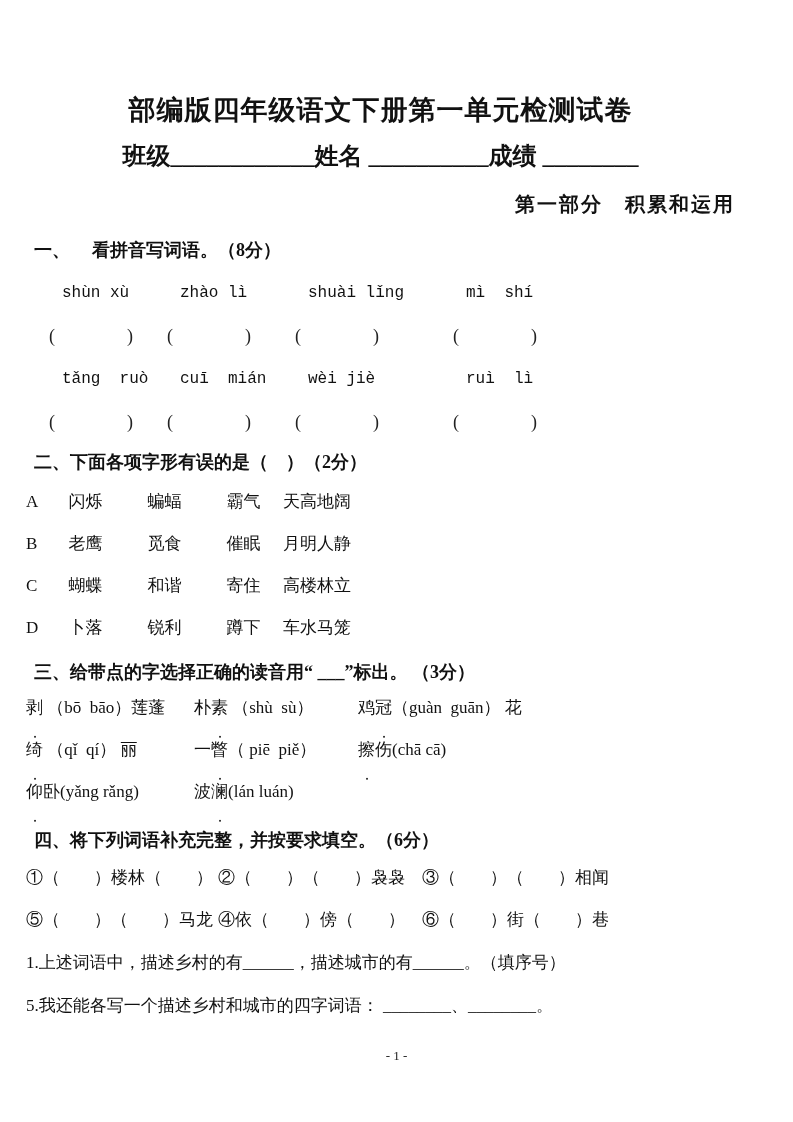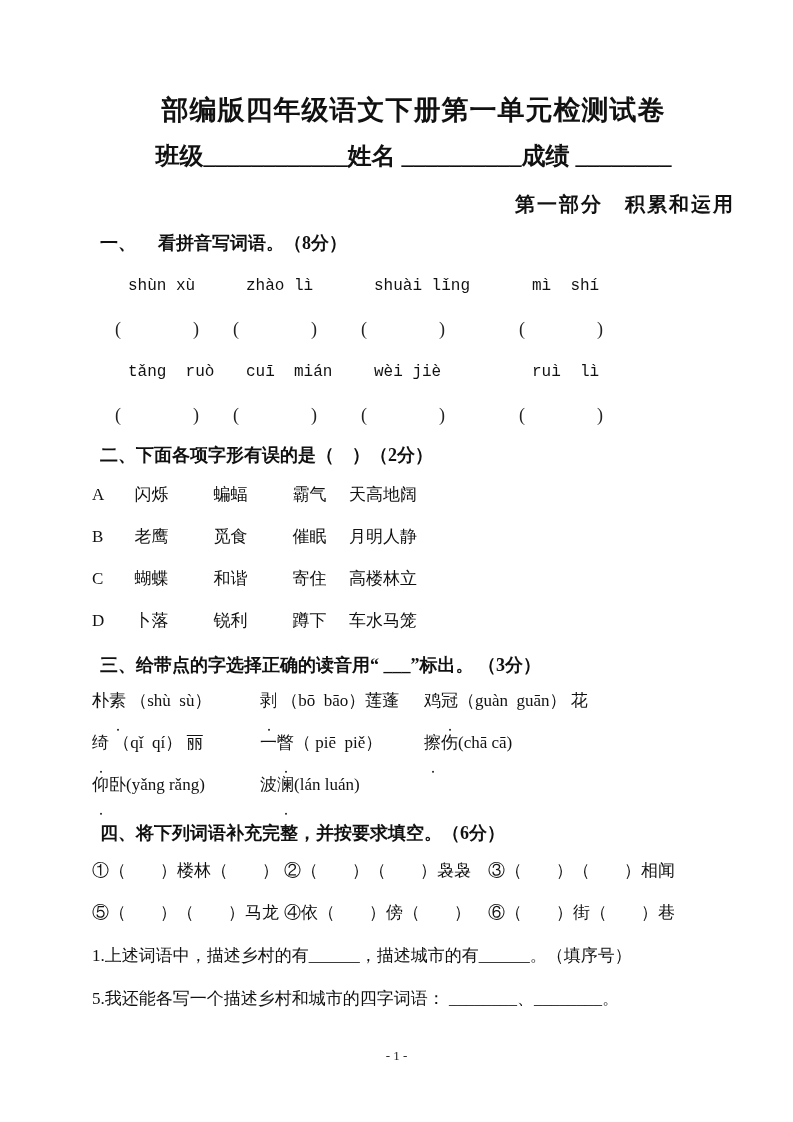--- a/index.html
+++ b/index.html
@@ -1,19 +1,19 @@
 <!DOCTYPE html>
 <html><head>
 <meta charset="utf-8">
 <style>
   html,body { margin:0; padding:0; background:#ffffff; }
   .page {
     width: 793px; height: 1122px; box-sizing: border-box;
     position: relative; background:#ffffff; color:#111;
-    padding: 92px 58px 0 92px;
+    padding: 92px 58px 0 26px;
     font-family: "Liberation Serif", serif;
     font-size: 17px;
   }
   .title {
     margin: 0 0 16px 0; text-align: center;
     font-size: 27px; line-height: 36px; font-weight: 700;
     letter-spacing: 1px;
   }
   .header-line {
     text-align: center; font-weight: 700; font-size: 24px; line-height: 24px;
@@ -23,21 +23,21 @@
   .part-heading {
     margin-top: 24px; text-align: right; font-weight: 700;
     font-size: 20px; line-height: 24px; letter-spacing: 2px;
   }
   .sec-heading {
     font-weight: 700; font-size: 18px; line-height: 26px; margin: 0 0 0 8px;
     white-space: pre-wrap;
   }
   .sec-heading .num { margin-right: 0; }
   .sec-heading .num.gap { margin-right: 22px; }
-  .s1-heading { margin-top: 14px; }
+  .s1-heading { margin-top: 21px; }
   
   .pinyin-grid {
     margin: 8px 0 0 23px;
     display: grid;
     grid-template-columns: 118px 128px 158px 150px;
     grid-auto-rows: 43px; align-items: center;
   }
   .py {
     font-family: Liberation Mono, monospace;
     font-size: 16px; white-space: pre; padding-left: 13px;
@@ -140,22 +140,22 @@
         <span class="opt-w">锐利</span>
         <span class="opt-w">蹲下</span>
         <span class="opt-w">车水马笼</span>
       </div>
     </div>
   </section>
 
   <section>
     <h3 class="sec-heading s3-heading"><span class="num">三、</span><span>给带点的字选择正确的读音用“ ___”标出。 （3分）</span></h3>
     <div class="s3-grid">
+      <span class="s3-item"><span></span><span class="dotted">剥</span><span> （bō  bāo）莲蓬</span></span>
       <span class="s3-item"><span>朴</span><span class="dotted">素</span><span> （shù  sù）</span></span>
-      <span class="s3-item"><span></span><span class="dotted">剥</span><span> （bō  bāo）莲蓬</span></span>
       <span class="s3-item"><span>鸡</span><span class="dotted">冠</span><span>（guàn  guān） 花</span></span>
       <span class="s3-item"><span></span><span class="dotted">绮</span><span> （qǐ  qí） 丽</span></span>
       <span class="s3-item"><span>一</span><span class="dotted">瞥</span><span>（ piē  piě）</span></span>
       <span class="s3-item"><span></span><span class="dotted">擦</span><span>伤(chā cā)</span></span>
       <span class="s3-item"><span></span><span class="dotted">仰</span><span>卧(yǎng rǎng)</span></span>
       <span class="s3-item"><span>波</span><span class="dotted">澜</span><span>(lán luán)</span></span>
     </div>
   </section>
 
   <section>

